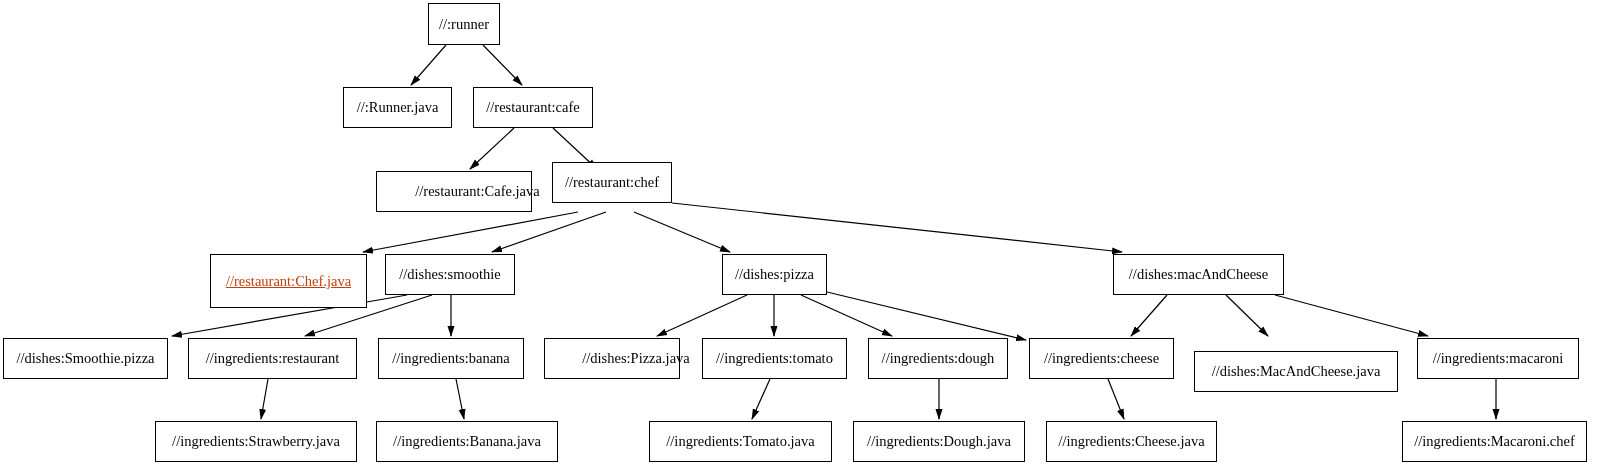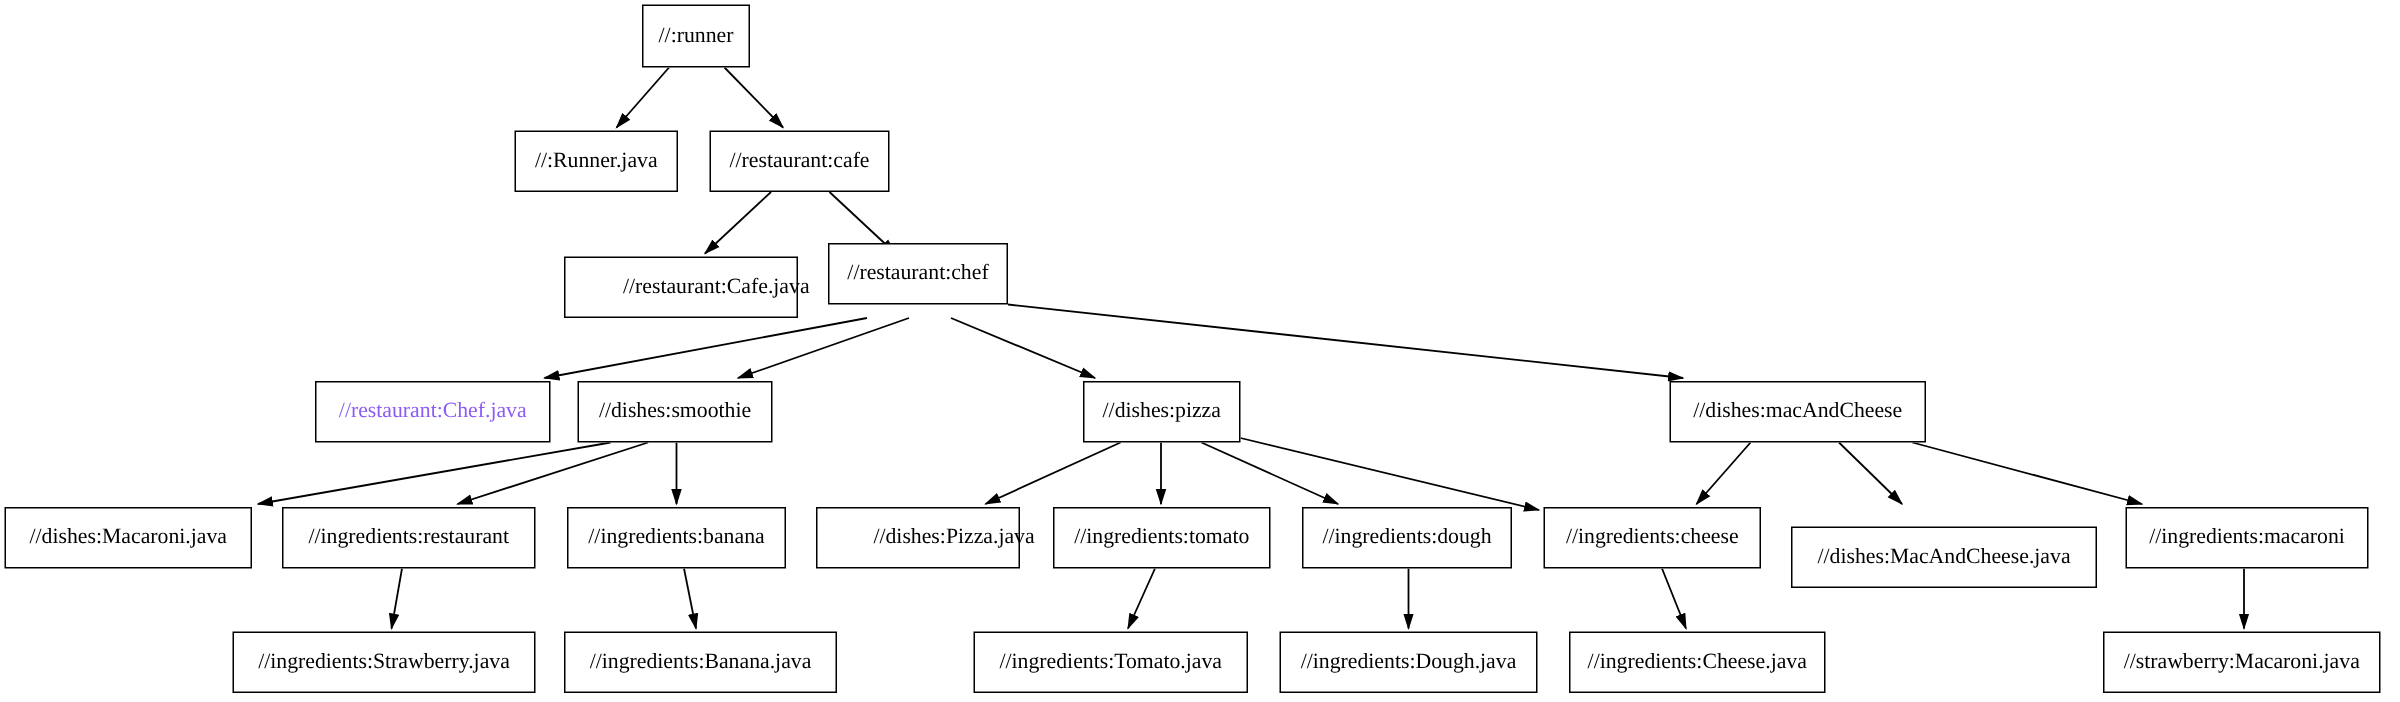--- a/index.html
+++ b/index.html
@@ -72,33 +72,33 @@
         <line x1="1108" y1="379" x2="1124" y2="419" stroke="#000000" stroke-width="1.2" marker-end="url(#arrowhead)"></line>
         <line x1="1496" y1="379" x2="1496" y2="419" stroke="#000000" stroke-width="1.2" marker-end="url(#arrowhead)"></line>
       </g>
   </svg>
   <div id="nodes-layer">
       <div class="graph-node" style="left: 428px; top: 3px; width: 72px; height: 42px; background: rgb(255, 255, 255); border-color: rgb(0, 0, 0); color: rgb(0, 0, 0);">//:runner</div>
       <div class="graph-node" style="left: 343px; top: 87px; width: 109px; height: 41px; background: rgb(255, 255, 255); border-color: rgb(0, 0, 0); color: rgb(0, 0, 0);">//:Runner.java</div>
       <div class="graph-node" style="left: 473px; top: 87px; width: 120px; height: 41px; background: rgb(255, 255, 255); border-color: rgb(0, 0, 0); color: rgb(0, 0, 0);">//restaurant:cafe</div>
       <div class="graph-node" style="left: 376px; top: 171px; width: 156px; height: 41px; background: rgb(255, 255, 255); border-color: rgb(0, 0, 0); color: rgb(0, 0, 0); padding-left: 47px;">//restaurant:Cafe.java</div>
       <div class="graph-node" style="left: 552px; top: 162px; width: 120px; height: 41px; background: rgb(255, 255, 255); border-color: rgb(0, 0, 0); color: rgb(0, 0, 0);">//restaurant:chef</div>
-      <div class="graph-node" style="left: 210px; top: 254px; width: 157px; height: 41px; background: rgb(255, 255, 255); border-color: rgb(0, 0, 0); color: #8b5cf6;">//restaurant:Chef.java</div>
+      <div class="graph-node" style="left: 210px; top: 254px; width: 157px; height: 54px; background: rgb(255, 255, 255); border-color: rgb(0, 0, 0); color: #c2410c; text-decoration: underline;">//restaurant:Chef.java</div>
       <div class="graph-node" style="left: 385px; top: 254px; width: 130px; height: 41px; background: rgb(255, 255, 255); border-color: rgb(0, 0, 0); color: rgb(0, 0, 0);">//dishes:smoothie</div>
       <div class="graph-node" style="left: 722px; top: 254px; width: 105px; height: 41px; background: rgb(255, 255, 255); border-color: rgb(0, 0, 0); color: rgb(0, 0, 0);">//dishes:pizza</div>
       <div class="graph-node" style="left: 1113px; top: 254px; width: 171px; height: 41px; background: rgb(255, 255, 255); border-color: rgb(0, 0, 0); color: rgb(0, 0, 0);">//dishes:macAndCheese</div>
-      <div class="graph-node" style="left: 3px; top: 338px; width: 165px; height: 41px; background: rgb(255, 255, 255); border-color: rgb(0, 0, 0); color: rgb(0, 0, 0);">//dishes:Macaroni.java</div>
+      <div class="graph-node" style="left: 3px; top: 338px; width: 165px; height: 41px; background: rgb(255, 255, 255); border-color: rgb(0, 0, 0); color: rgb(0, 0, 0);">//dishes:Smoothie.pizza</div>
       <div class="graph-node" style="left: 188px; top: 338px; width: 169px; height: 41px; background: rgb(255, 255, 255); border-color: rgb(0, 0, 0); color: rgb(0, 0, 0);">//ingredients:restaurant</div>
       <div class="graph-node" style="left: 378px; top: 338px; width: 146px; height: 41px; background: rgb(255, 255, 255); border-color: rgb(0, 0, 0); color: rgb(0, 0, 0);">//ingredients:banana</div>
       <div class="graph-node" style="left: 544px; top: 338px; width: 136px; height: 41px; background: rgb(255, 255, 255); border-color: rgb(0, 0, 0); color: rgb(0, 0, 0); padding-left: 48px;">//dishes:Pizza.java</div>
       <div class="graph-node" style="left: 702px; top: 338px; width: 145px; height: 41px; background: rgb(255, 255, 255); border-color: rgb(0, 0, 0); color: rgb(0, 0, 0);">//ingredients:tomato</div>
       <div class="graph-node" style="left: 868px; top: 338px; width: 140px; height: 41px; background: rgb(255, 255, 255); border-color: rgb(0, 0, 0); color: rgb(0, 0, 0);">//ingredients:dough</div>
       <div class="graph-node" style="left: 1029px; top: 338px; width: 145px; height: 41px; background: rgb(255, 255, 255); border-color: rgb(0, 0, 0); color: rgb(0, 0, 0);">//ingredients:cheese</div>
       <div class="graph-node" style="left: 1194px; top: 338px; width: 204px; height: 41px; background: rgb(255, 255, 255); border-color: rgb(0, 0, 0); color: rgb(0, 0, 0); margin-top: 13px;">//dishes:MacAndCheese.java</div>
       <div class="graph-node" style="left: 1417px; top: 338px; width: 162px; height: 41px; background: rgb(255, 255, 255); border-color: rgb(0, 0, 0); color: rgb(0, 0, 0);">//ingredients:macaroni</div>
       <div class="graph-node" style="left: 155px; top: 421px; width: 202px; height: 41px; background: rgb(255, 255, 255); border-color: rgb(0, 0, 0); color: rgb(0, 0, 0);">//ingredients:Strawberry.java</div>
       <div class="graph-node" style="left: 376px; top: 421px; width: 182px; height: 41px; background: rgb(255, 255, 255); border-color: rgb(0, 0, 0); color: rgb(0, 0, 0);">//ingredients:Banana.java</div>
       <div class="graph-node" style="left: 649px; top: 421px; width: 183px; height: 41px; background: rgb(255, 255, 255); border-color: rgb(0, 0, 0); color: rgb(0, 0, 0);">//ingredients:Tomato.java</div>
       <div class="graph-node" style="left: 853px; top: 421px; width: 172px; height: 41px; background: rgb(255, 255, 255); border-color: rgb(0, 0, 0); color: rgb(0, 0, 0);">//ingredients:Dough.java</div>
       <div class="graph-node" style="left: 1046px; top: 421px; width: 171px; height: 41px; background: rgb(255, 255, 255); border-color: rgb(0, 0, 0); color: rgb(0, 0, 0);">//ingredients:Cheese.java</div>
-      <div class="graph-node" style="left: 1402px; top: 421px; width: 185px; height: 41px; background: rgb(255, 255, 255); border-color: rgb(0, 0, 0); color: rgb(0, 0, 0);">//strawberry:Macaroni.java</div>
+      <div class="graph-node" style="left: 1402px; top: 421px; width: 185px; height: 41px; background: rgb(255, 255, 255); border-color: rgb(0, 0, 0); color: rgb(0, 0, 0);">//ingredients:Macaroni.chef</div>
     </div>
 </div>
 
 </body></html>

